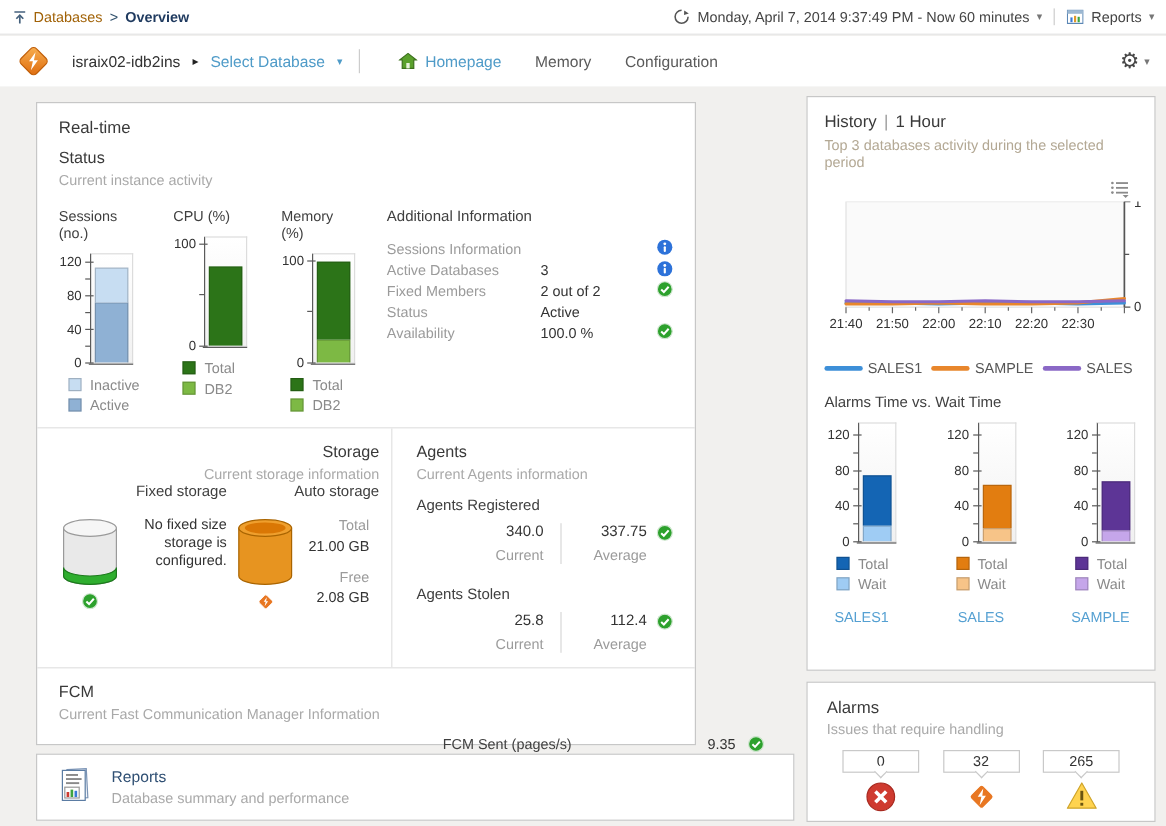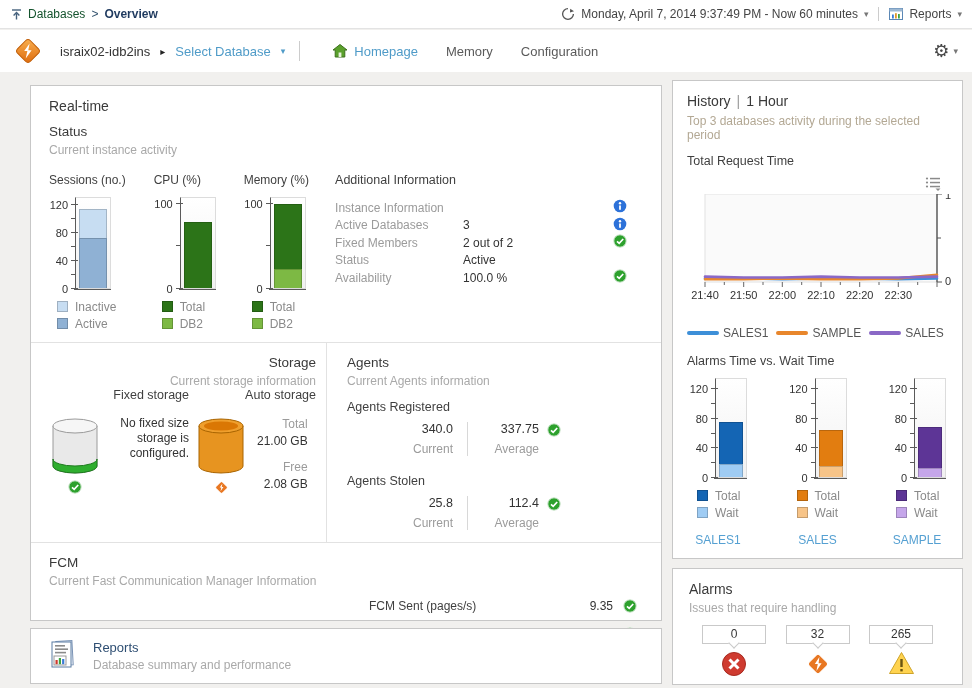--- a/index.html
+++ b/index.html
@@ -3,41 +3,41 @@
 <meta charset="utf-8">
 <style>
   * { margin:0; padding:0; box-sizing:border-box; }
   html,body { width:972px; height:688px; }
   body { font-family:"Liberation Sans","DejaVu Sans",sans-serif; font-size:12px; color:#444; background:#f1f0ee; overflow:hidden; }
   #app { position:relative; width:972px; height:688px; }
 
   
   #topbar { position:absolute; left:0; top:0; width:972px; height:29px; background:#fff; border-bottom:1px solid #e3e3e3; display:flex; align-items:center; justify-content:space-between; padding:0 10px; }
   .tb-left { display:flex; align-items:center; gap:5px; }
-  .tb-left a { color:#14532d; text-decoration:none; }
+  .tb-left a { color:#a16207; text-decoration:none; }
   .tb-sep { color:#33536e; margin:0 1px; }
   .tb-current { color:#1f3a5f; font-weight:bold; }
   .tb-right { display:flex; align-items:center; gap:6px; color:#444; }
   .vbar { width:1px; height:14px; background:#ccc; margin:0 4px; }
   .caret { font-size:9px; color:#777; }
   .caret-blue { font-size:9px; color:#4f9bc8; }
 
   
   #navbar { position:absolute; left:0; top:30px; width:972px; height:42px; background:#fff; display:flex; align-items:center; padding:0 14px; gap:10px; }
   .inst-name { color:#333; font-size:13px; margin-left:8px; }
   .tri-right { font-size:10px; color:#222; }
   .link-blue { color:#4f9bc8; text-decoration:none; font-size:13px; }
   .tab { display:flex; align-items:center; gap:6px; margin-left:18px; font-size:13px; color:#5a5a5a; cursor:default; }
   .tab.active span { color:#4f9bc8; }
   #gear-area { margin-left:auto; display:flex; align-items:center; gap:4px; }
   .gear { font-size:18px; color:#474747; line-height:1; }
 
   
   .panel { position:absolute; background:#fff; border:1px solid #c7c7c7; }
-  #realtime-panel { left:30px; top:85px; width:632px; height:536px; }
+  #realtime-panel { left:30px; top:85px; width:550px; height:536px; }
   #reports-panel  { left:30px; top:628px; width:632px; height:56px; display:flex; align-items:center; padding:0 16px; gap:12px; }
   #history-panel  { left:672px; top:80px; width:291px; height:479px; padding:12px 14px; }
   #alarms-panel   { left:672px; top:568px; width:291px; height:117px; padding:12px 16px; }
 
   .p-title { font-size:14px; color:#3a3a3a; }
   .s-title { font-size:13.5px; color:#3a3a3a; }
   .subtitle { color:#a9a9a9; font-size:12px; margin-top:4px; }
 
   
   #status-section { padding:12px 18px 10px 18px; }
@@ -290,21 +290,21 @@
                   <span class="mb-swatch" style="background:#7db944;border:1px solid rgba(0,0,0,0.2)"></span>
                   <span>DB2</span>
                 </div>
               </div>
             </div>
           </div>
         <div id="addl-block">
           <div class="ai-title">Additional Information</div>
           <div id="addl-rows">
               <div class="ai-row">
-     <div class="ai-label">Instance Information</div>
+     <div class="ai-label">Sessions Information</div>
      <div class="ai-value"></div>
      <div class="ai-icon"><svg class="ic" viewBox="0 0 14 14">
                     <circle cx="7" cy="7" r="6.3" fill="#2d72d9"></circle>
                     <circle cx="7" cy="4.2" r="1.2" fill="#fff"></circle>
                     <rect x="6.1" y="6.2" width="1.8" height="4.8" rx="0.9" fill="#fff"></rect>
                   </svg></div>
    </div>
               <div class="ai-row">
      <div class="ai-label">Active Databases</div>
      <div class="ai-value">3</div>
@@ -471,21 +471,20 @@
     </div>
   </section>
 
   <aside class="panel" id="history-panel">
     <div id="history-head">
       <span>History</span>
       <span style="color:#9a9a9a">|</span>
       <span>1 Hour</span>
     </div>
     <div id="history-sub">Top 3 databases activity during the selected period</div>
-    <div id="trt-title">Total Request Time</div>
 
     <div id="line-chart-zone">
       <svg id="legend-menu-icon" width="17" height="15" viewBox="0 0 17 15">
         <circle cx="2" cy="2.5" r="1.1" fill="#8a8a8a"></circle>
           <rect x="5" y="1.8" width="10" height="1.5" fill="#8a8a8a"></rect>
         <circle cx="2" cy="6.5" r="1.1" fill="#8a8a8a"></circle>
           <rect x="5" y="5.8" width="10" height="1.5" fill="#8a8a8a"></rect>
         <circle cx="2" cy="10.5" r="1.1" fill="#8a8a8a"></circle>
           <rect x="5" y="9.8" width="10" height="1.5" fill="#8a8a8a"></rect>
         <path d="M10.5 12.5 h5 l-2.5 2.5 Z" fill="#8a8a8a"></path>

